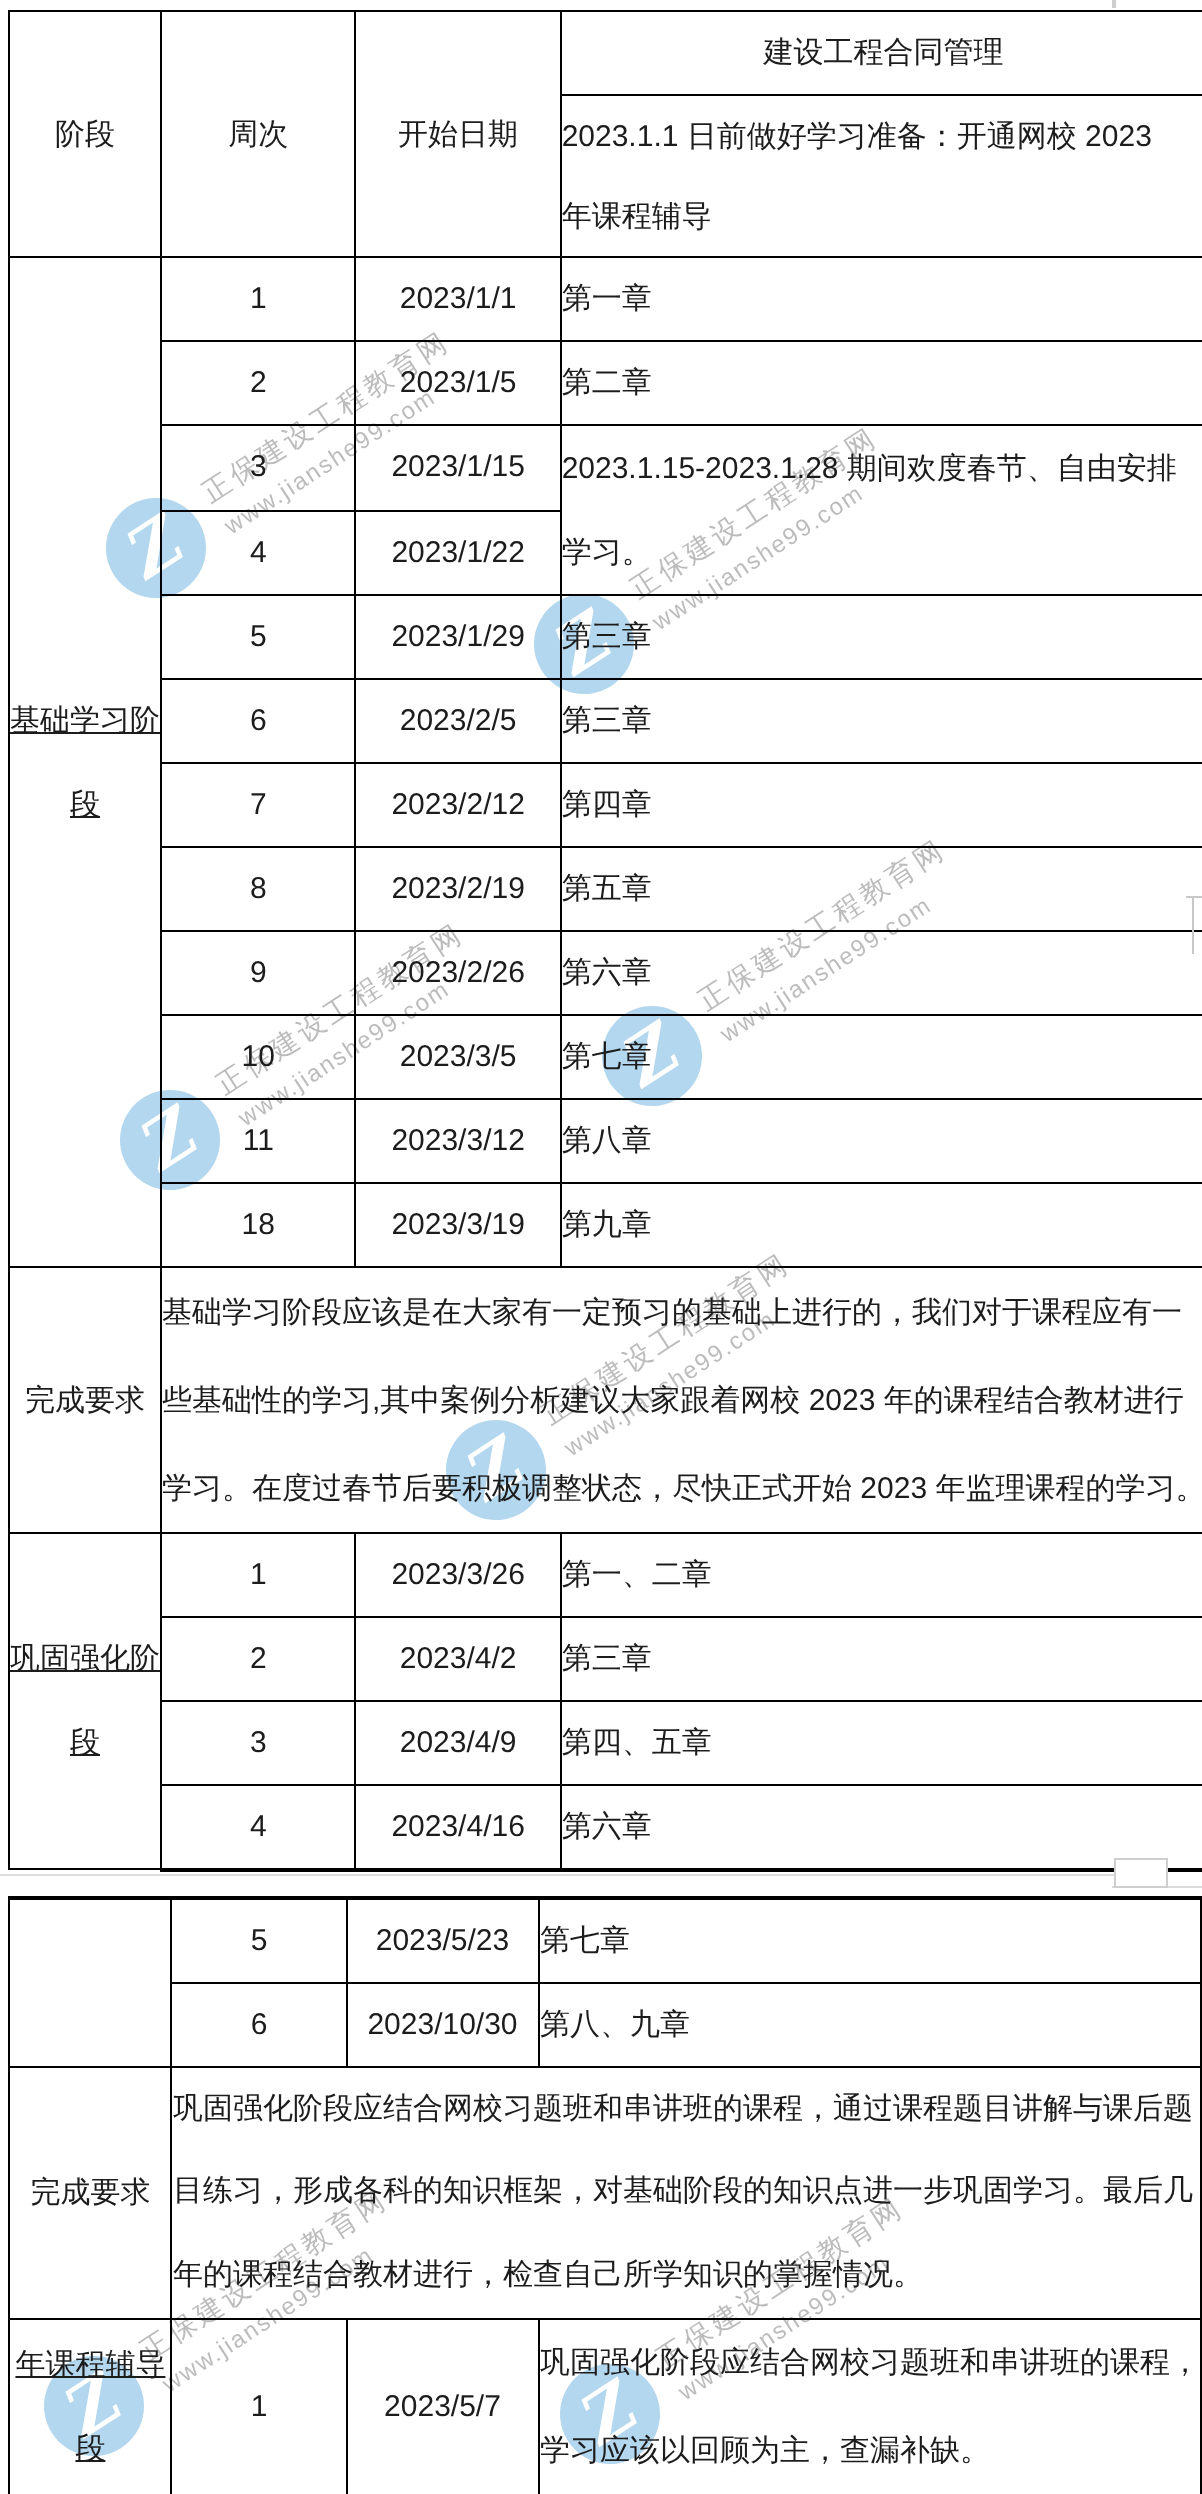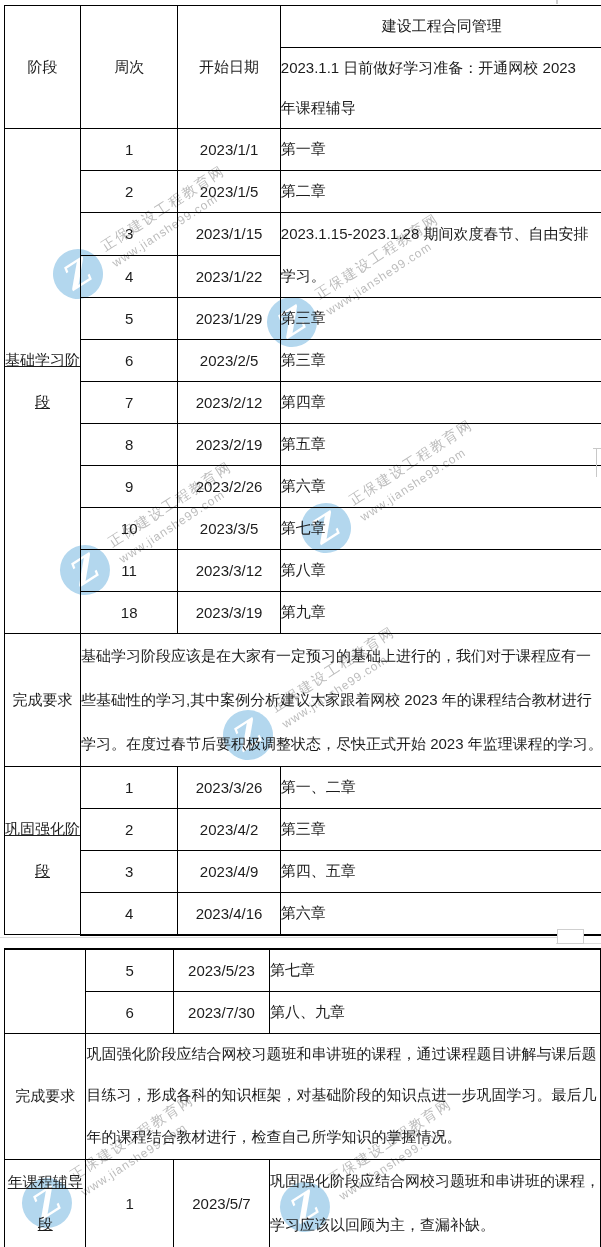--- a/index.html
+++ b/index.html
@@ -238,21 +238,21 @@
     </colgroup>
   <tbody>
   <tr style="height:42px" class="tthick">
     <td rowspan="2" class="c"></td>
     <td class="c">5</td>
     <td class="c">2023/5/23</td>
     <td class="lft">第七章</td>
   </tr>
   <tr style="height:42px">
     <td class="c">6</td>
-    <td class="c">2023/7/30</td>
+    <td class="c">2023/10/30</td>
     <td class="lft">第八、九章</td>
   </tr>
   <tr style="height:125px">
     <td class="c">完成要求</td>
     <td colspan="3" class="lft">
       <div class="vlines" style="height:125px">
         <div>巩固强化阶段应结合网校习题班和串讲班的课程，通过课程题目讲解与课后题</div>
         <div>目练习，形成各科的知识框架，对基础阶段的知识点进一步巩固学习。最后几</div>
         <div>年的课程结合教材进行，检查自己所学知识的掌握情况。</div>
       </div>

